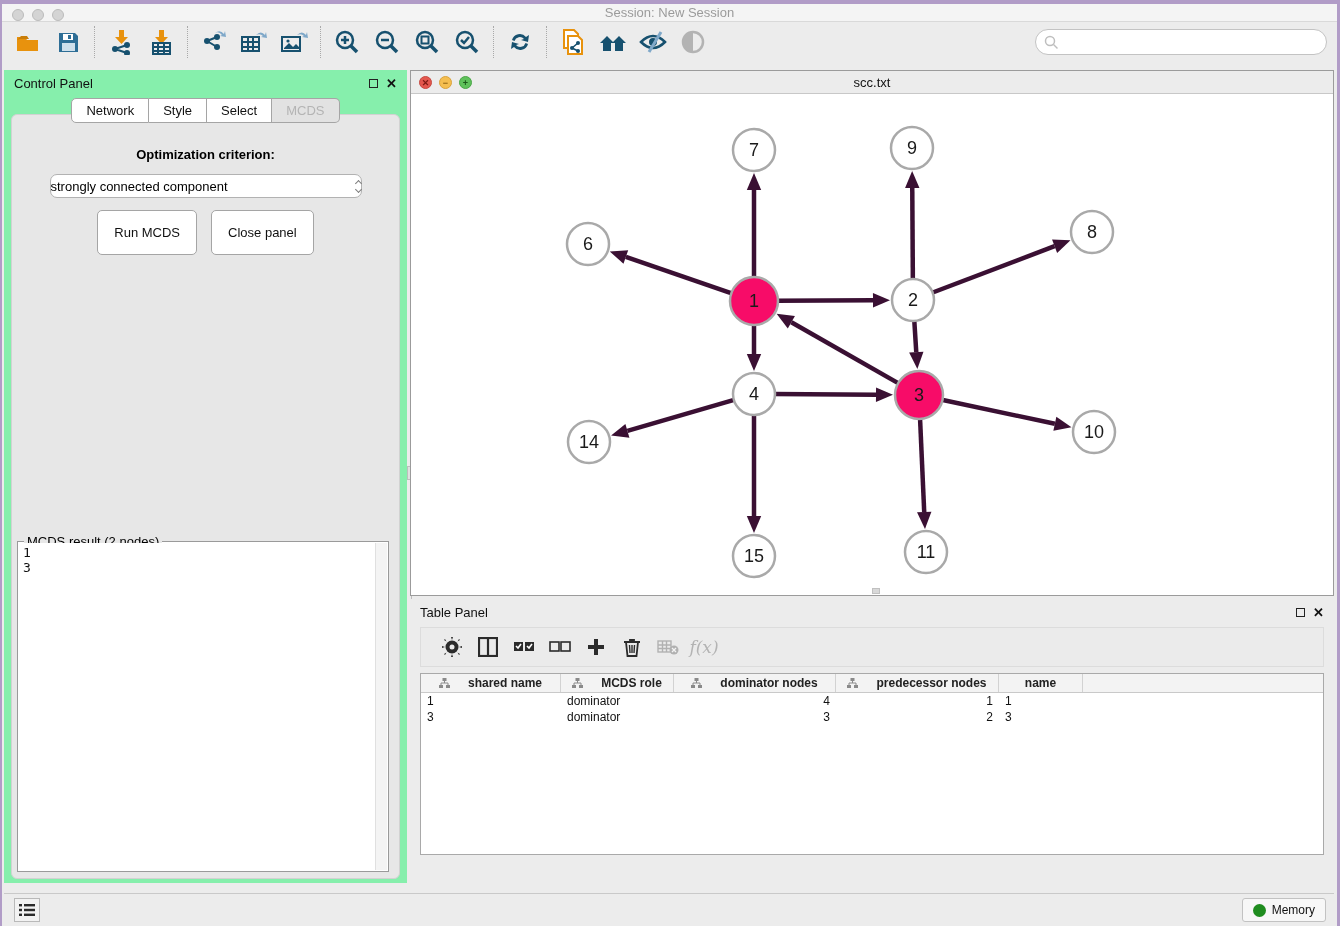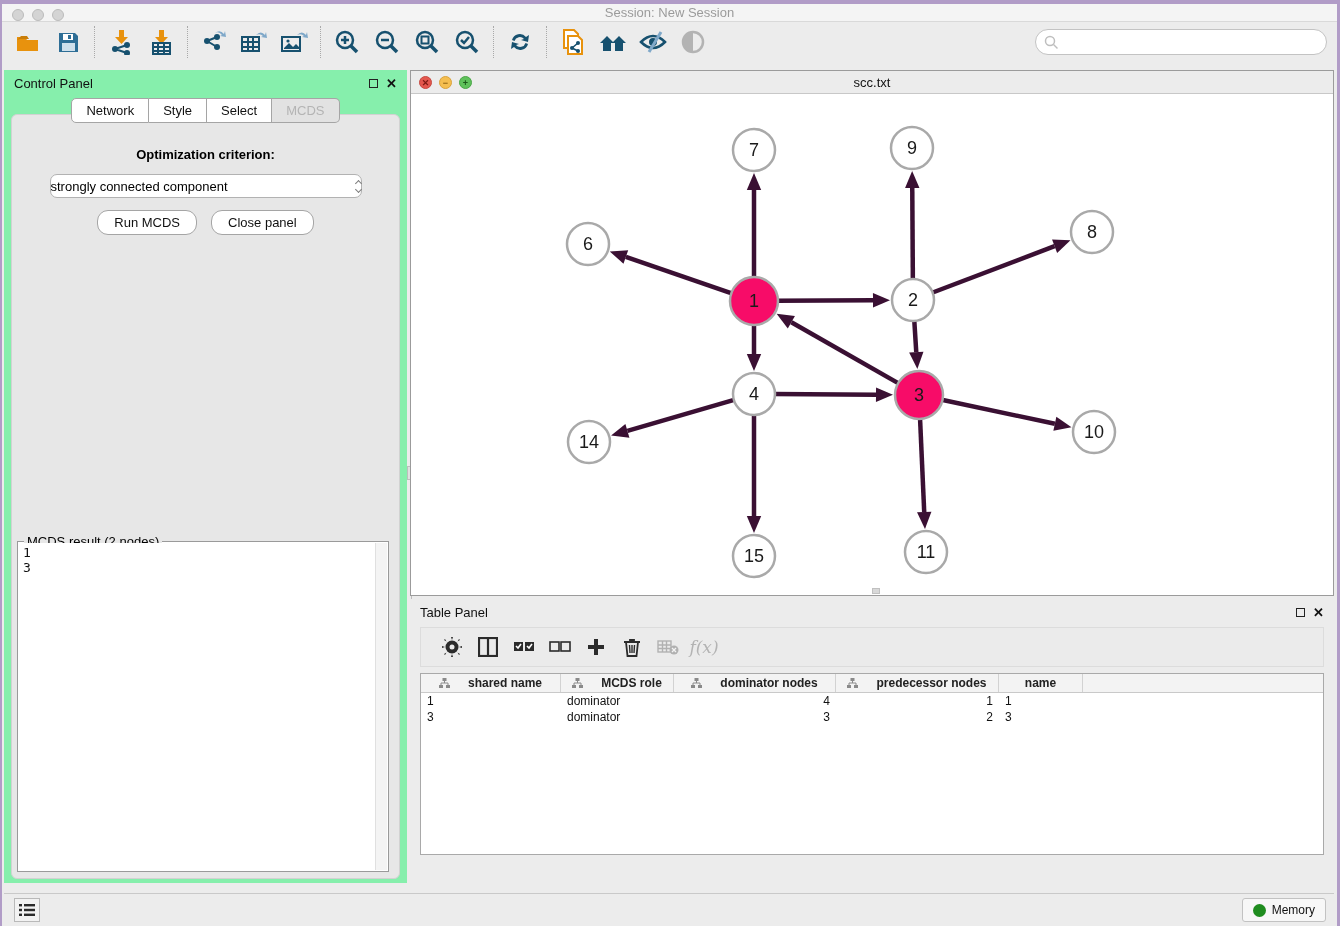--- a/index.html
+++ b/index.html
@@ -38,21 +38,21 @@
 
   .ctrl-content { position:absolute; left:7px; right:7px; top:44px; bottom:4px; background:#e7e7e7; border:1px solid #d2d2d2; border-radius:6px; }
   .opt-label { text-align:center; font-size:13px; margin-top:32px;font-weight:bold; }
   .selectbox { margin:12px auto 0 auto; width:312px; height:24px; background:#fff; border:1px solid #b2b2b2; border-radius:7px; display:flex; align-items:center; padding:0 0; font-size:13px; }
   .selectbox .val { flex:1; }
   .chev { display:flex; flex-direction:column; gap:1px; align-items:center; }
   .chev i { border:solid #7d7d7d; border-width:0 1.5px 1.5px 0; padding:2px; display:block; }
   .chev .up { transform:rotate(-135deg); }
   .chev .dn { transform:rotate(45deg); }
   .btn-row { display:flex; justify-content:center; gap:14px; margin-top:12px; }
-  .pushbtn { background:#fff; border:1px solid #a5a5a5; border-radius:11px; font-size:13px; padding:4px 16px; color:#111; }
+  .pushbtn { background:#fff; border:1px solid #a5a5a5; border-radius:5px; font-size:13px; padding:14px 16px; color:#111; }
 
   .mcds-box { position:absolute; left:5px; right:10px; top:426px; bottom:6px; border:1px solid #9a9a9a; background:#fff; }
   .mcds-legend { position:absolute; top:-8px; left:6px; background:#e7e7e7; padding:0 3px; font-size:13px; }
   .mcds-text { position:absolute; inset:1px 13px 1px 1px; background:#fff; font-size:13px; padding:2px 4px; white-space:pre; color:#111; }
   .mcds-scroll { position:absolute; top:1px; bottom:1px; right:1px; width:12px; background:#f4f4f4; border-left:1px solid #e0e0e0; }
 
   
   .vsplit { position:absolute; left:403px; top:0; width:5px; bottom:10px; background:#ececec; border-right:1px solid #bdbdbd; }
   .vsplit .thumb { position:absolute; top:396px; left:0; width:8px; height:14px; background:#e0e0e0; border:1px solid #bdbdbd; }
 

